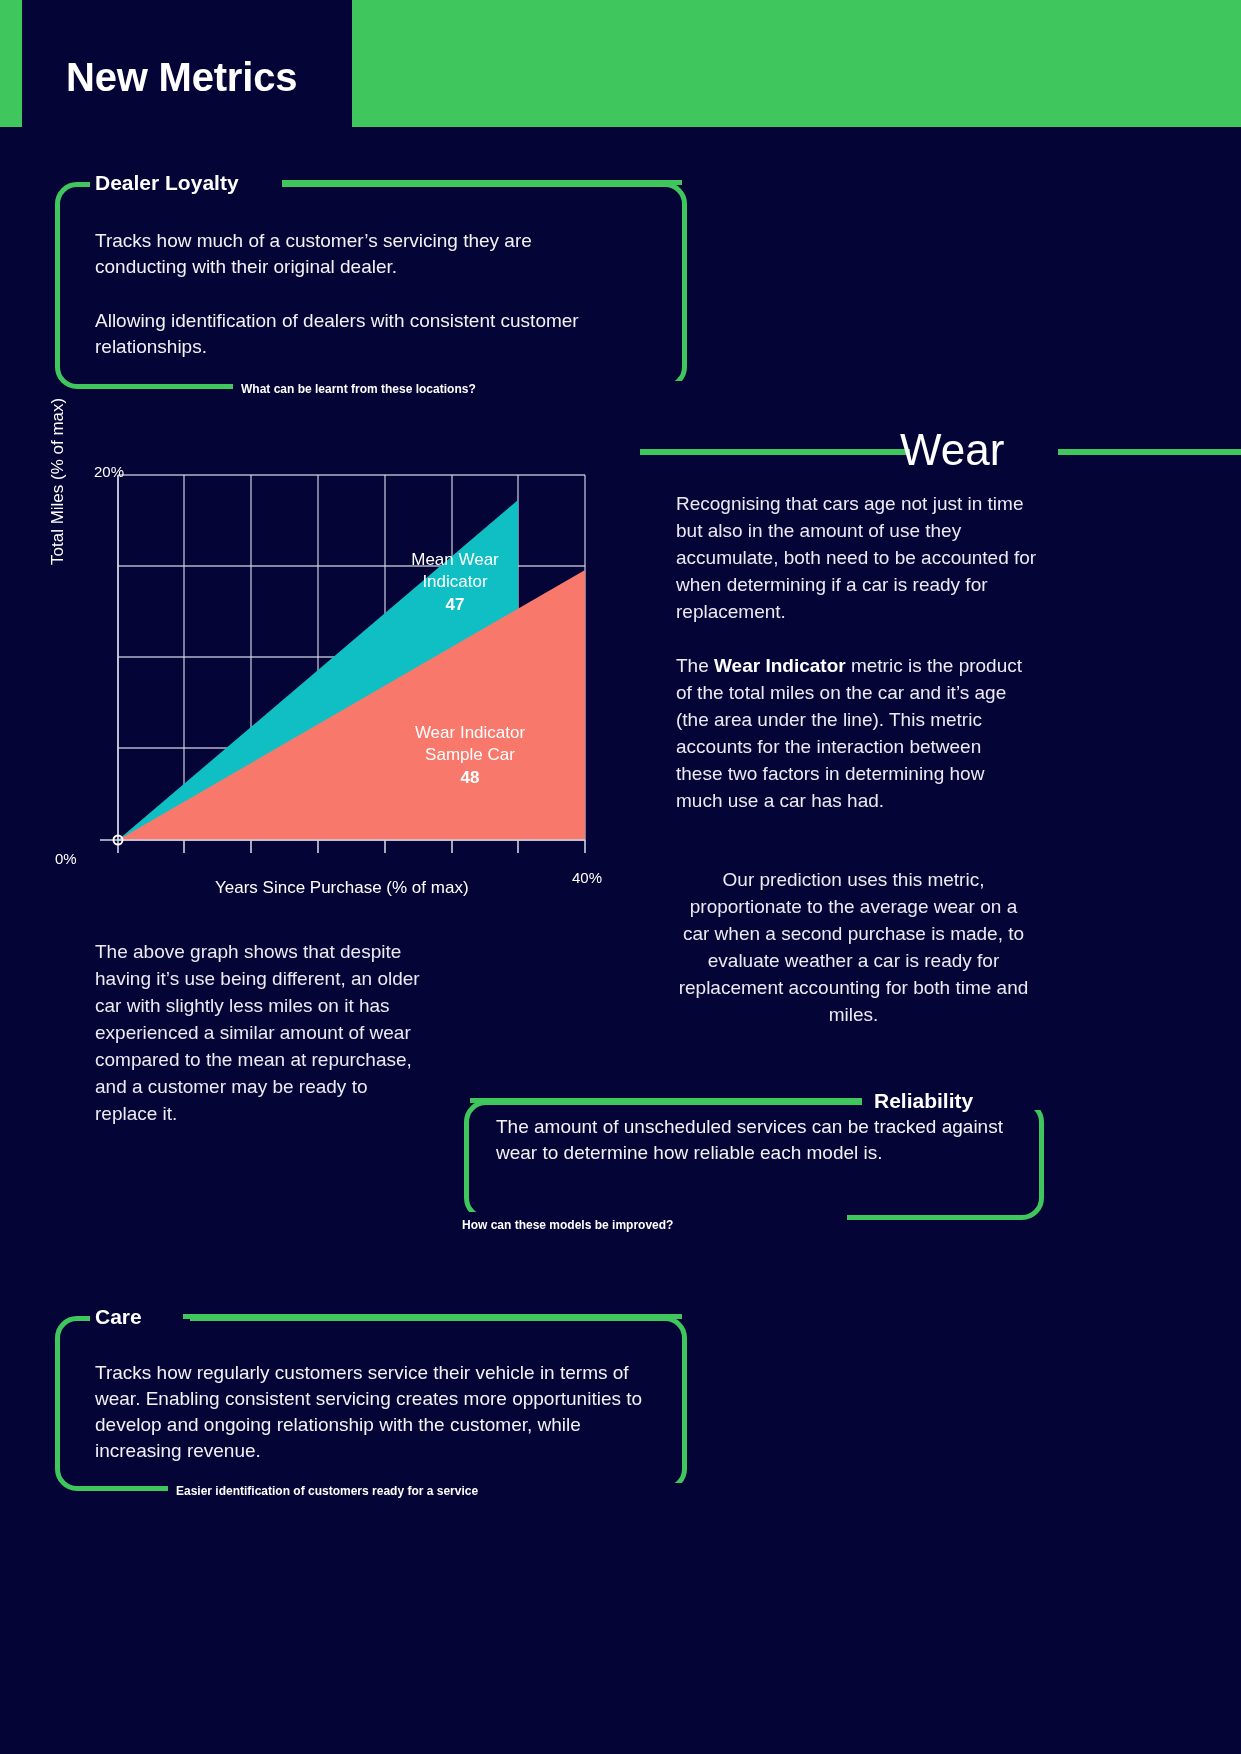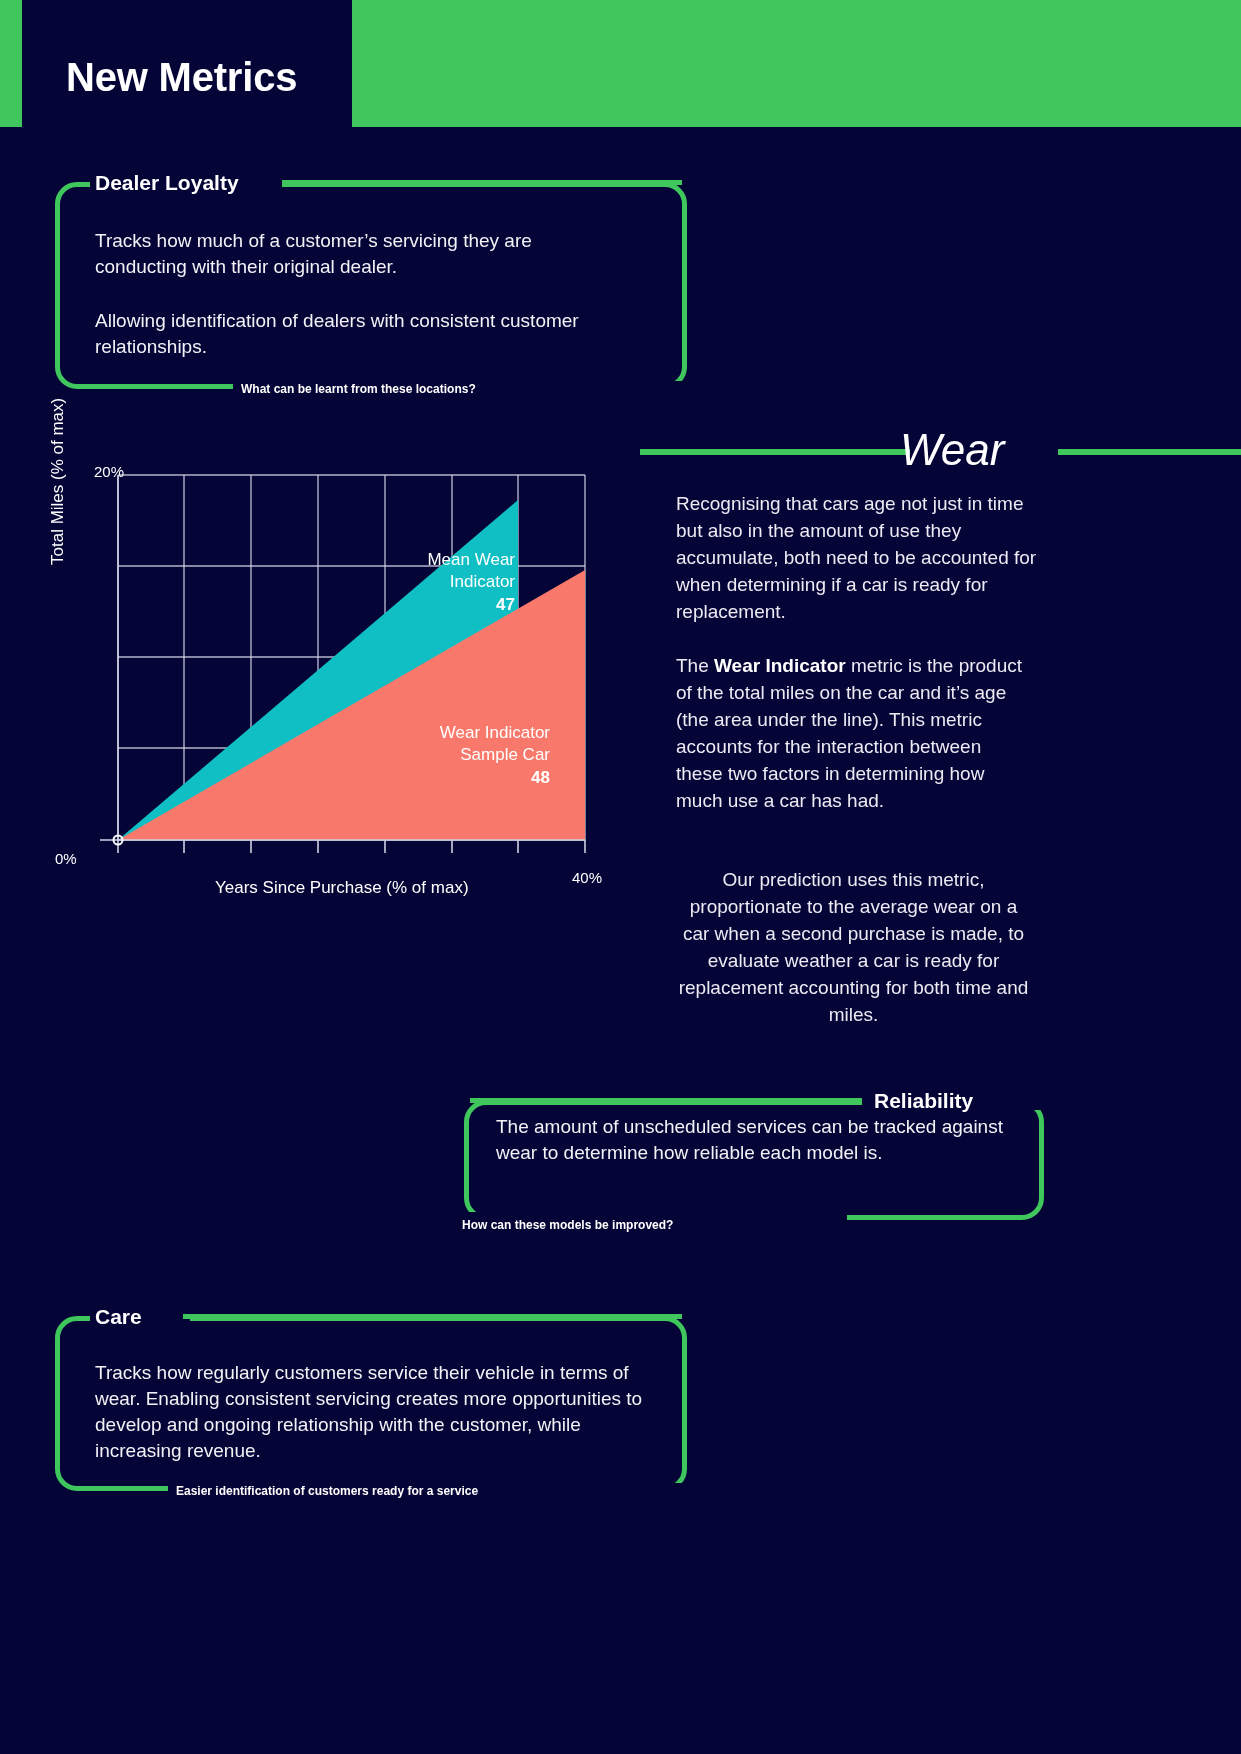--- a/index.html
+++ b/index.html
@@ -30,34 +30,34 @@
   
   .mask{position:absolute;background:#050436;}
 
   
   .para{position:absolute;font-size:19px;line-height:27px;color:#eceaf3;font-weight:400;}
   .para b{font-weight:700;color:#ffffff;}
 
   
   .wear-rule-left{position:absolute;height:6px;background:#3fc65c;}
   .wear-rule-right{position:absolute;height:6px;background:#3fc65c;}
-  .wear-title{position:absolute;font-size:44px;font-weight:400;color:#ffffff;line-height:1;font-style:italic;}
+  .wear-title{position:absolute;font-size:44px;font-weight:400;color:#ffffff;line-height:1;}
 
   
   .chart-wrap{position:absolute;left:40px;top:455px;width:620px;height:460px;}
   .axis-label-y{position:absolute;left:48px;top:565px;width:26px;
      font-size:17px;color:#ffffff;
      transform:rotate(-90deg);transform-origin:left top;
      white-space:nowrap;}
   .axis-label-x{position:absolute;left:215px;top:878px;font-size:17px;color:#ffffff;white-space:nowrap;}
   .tick-20{position:absolute;left:46px;top:463px;font-size:15px;color:#ffffff;margin-left:48px;}
   .tick-0{position:absolute;left:55px;top:850px;font-size:15px;color:#ffffff;}
   .tick-40{position:absolute;left:572px;top:869px;font-size:15px;color:#ffffff;}
 
-  .series-label{position:absolute;text-align:right;font-size:17px;line-height:22px;color:#ffffff;}
+  .series-label{position:absolute;text-align:center;font-size:17px;line-height:22px;color:#ffffff;}
   .series-label .val{display:block;font-weight:700;font-size:17px;margin-top:1px;}
 </style>
 </head>
 <body>
 
 <div class="root">
 
   <div class="hdr-green-left"></div>
   <div class="hdr-navy"></div>
   <div class="hdr-green-right"></div>
@@ -138,20 +138,21 @@
   <div class="series-label" style="left:395px;top:549px;width:120px;">
     <span>Mean Wear Indicator</span>
     <span class="val">47</span>
   </div>
 
   <div class="series-label" style="left:390px;top:722px;width:160px;">
     <span>Wear Indicator Sample Car</span>
     <span class="val">48</span>
   </div>
 
+  <div class="para" style="left:95px;top:938px;width:330px;">The above graph shows that despite having it’s use being different, an older car with slightly less miles on it has experienced a similar amount of wear compared to the mean at repurchase, and a customer may be ready to replace it.</div>
 
   <div class="bracket" style="left:464px;top:1100px;width:580px;height:120px;"></div>
   <div class="mask" style="left:862px;top:1094px;width:190px;height:16px;"></div>
   <div class="title-rule" style="left:470px;top:1098px;width:392px;"></div>
   <div class="mask" style="left:455px;top:1212px;width:392px;height:22px;"></div>
 
   <div class="box-title" style="left:874px;top:1090px;">Reliability</div>
   <div class="box-body" style="left:496px;top:1114px;width:530px;">The amount of unscheduled services can be tracked against wear to determine how reliable each model is.</div>
   <div class="callout" style="left:462px;top:1219px;">How can these models be improved?</div>
 

